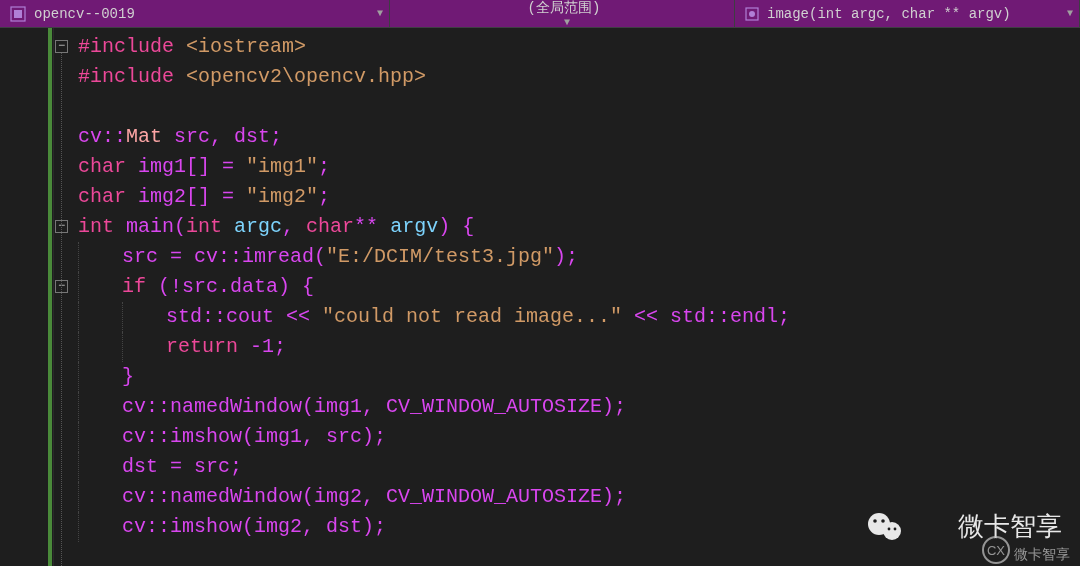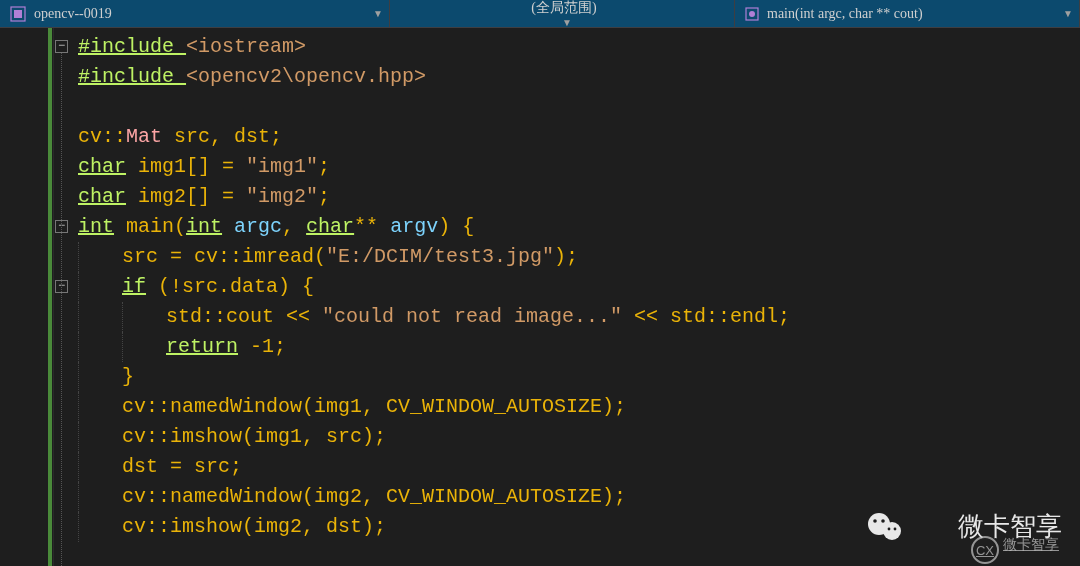--- a/index.html
+++ b/index.html
@@ -7,26 +7,26 @@
   width: 1080px;
   height: 566px;
   background: #1e1e1e;
   font-family: Consolas, 'Courier New', monospace;
   overflow: hidden;
   position: relative;
 }
 .topbar {
   display: flex;
   height: 28px;
-  background: #0c4a6e;
+  background: #701a75;
   border-bottom: 1px solid #3e3e42;
   align-items: center;
   font-size: 14px;
   color: #d0d0d0;
-  font-family: Liberation Serif, serif;
+  font-family: Liberation Mono, monospace;
 }
 .dd {
   display: flex;
   align-items: center;
   height: 100%;
   border-right: 1px solid #3e3e42;
   padding: 0 6px 0 10px;
   position: relative;
 }
 .dd1 { width: 390px; }
@@ -80,25 +80,25 @@
 .code-pane {
   flex: 1;
   background: #1e1e1e;
   font-size: 20px;
   line-height: 30px;
   padding-top: 4px;
   white-space: pre;
   color: #c8c8c8;
 }
 .code-line { height: 30px; padding-left: 8px; position: relative; }
-.tok-kw { color: #bef264; text-decoration: underline; }
+.tok-kw { color: #ec4899; }
 .tok-type { color: #fca5a5; }
 .tok-str { color: #d19a66; }
 .tok-param { color: #7dd3fc; }
-.tok-punct { color: #eab308; }
+.tok-punct { color: #d946ef; }
 .indent-guide {
   position: absolute;
   top: 0;
   bottom: 0;
   width: 0;
   border-left: 1px dotted #444;
 }
 .watermark {
   position: absolute;
   right: 18px;
@@ -106,29 +106,28 @@
   display: flex;
   align-items: center;
   color: #e8e8e8;
   font-family: 'Microsoft YaHei', sans-serif;
   font-size: 26px;
   pointer-events: none;
   gap: 47px;
 }
 .watermark2 {
   position: absolute;
-  right: 21px;
+  right: 10px;
   bottom: 2px;
   display: flex;
-  align-items: flex-start;
+  align-items: flex-end;
   color: rgba(200,200,200,0.7);
   font-family: 'Microsoft YaHei', sans-serif;
   font-size: 14px;
   pointer-events: none;
-  text-decoration: underline;
 }
 .wm-logo {
   width: 28px; height: 28px; border: 2px solid rgba(200,200,200,0.7);
   border-radius: 50%; margin-right: 4px; display:flex; align-items:center; justify-content:center;
   font-size: 13px;
 }
 </style>
 </head>
 <body>
 
@@ -147,21 +146,21 @@
     <span class="label">(全局范围)</span>
     <span class="chev">▼</span>
   </div>
   <div class="dd dd3">
     <span class="fn-icon">
       <svg viewBox="0 0 14 14">
           <rect x="1" y="1" width="12" height="12" fill="none" stroke="#b07fd6" stroke-width="1.2"></rect>
           <circle cx="7" cy="7" r="3" fill="#b07fd6"></circle>
         </svg>
     </span>
-    <span class="label">main(int argc, char ** cout)</span>
+    <span class="label">image(int argc, char ** argv)</span>
     <span class="chev">▼</span>
   </div>
 </div>
 
 <div class="editor-area">
   <div class="gutter">
     <div class="green-bar"></div>
   </div>
   <div class="ol-col" id="olcol">
       <div class="outline-glyph" style="top: 12px;">−</div>

